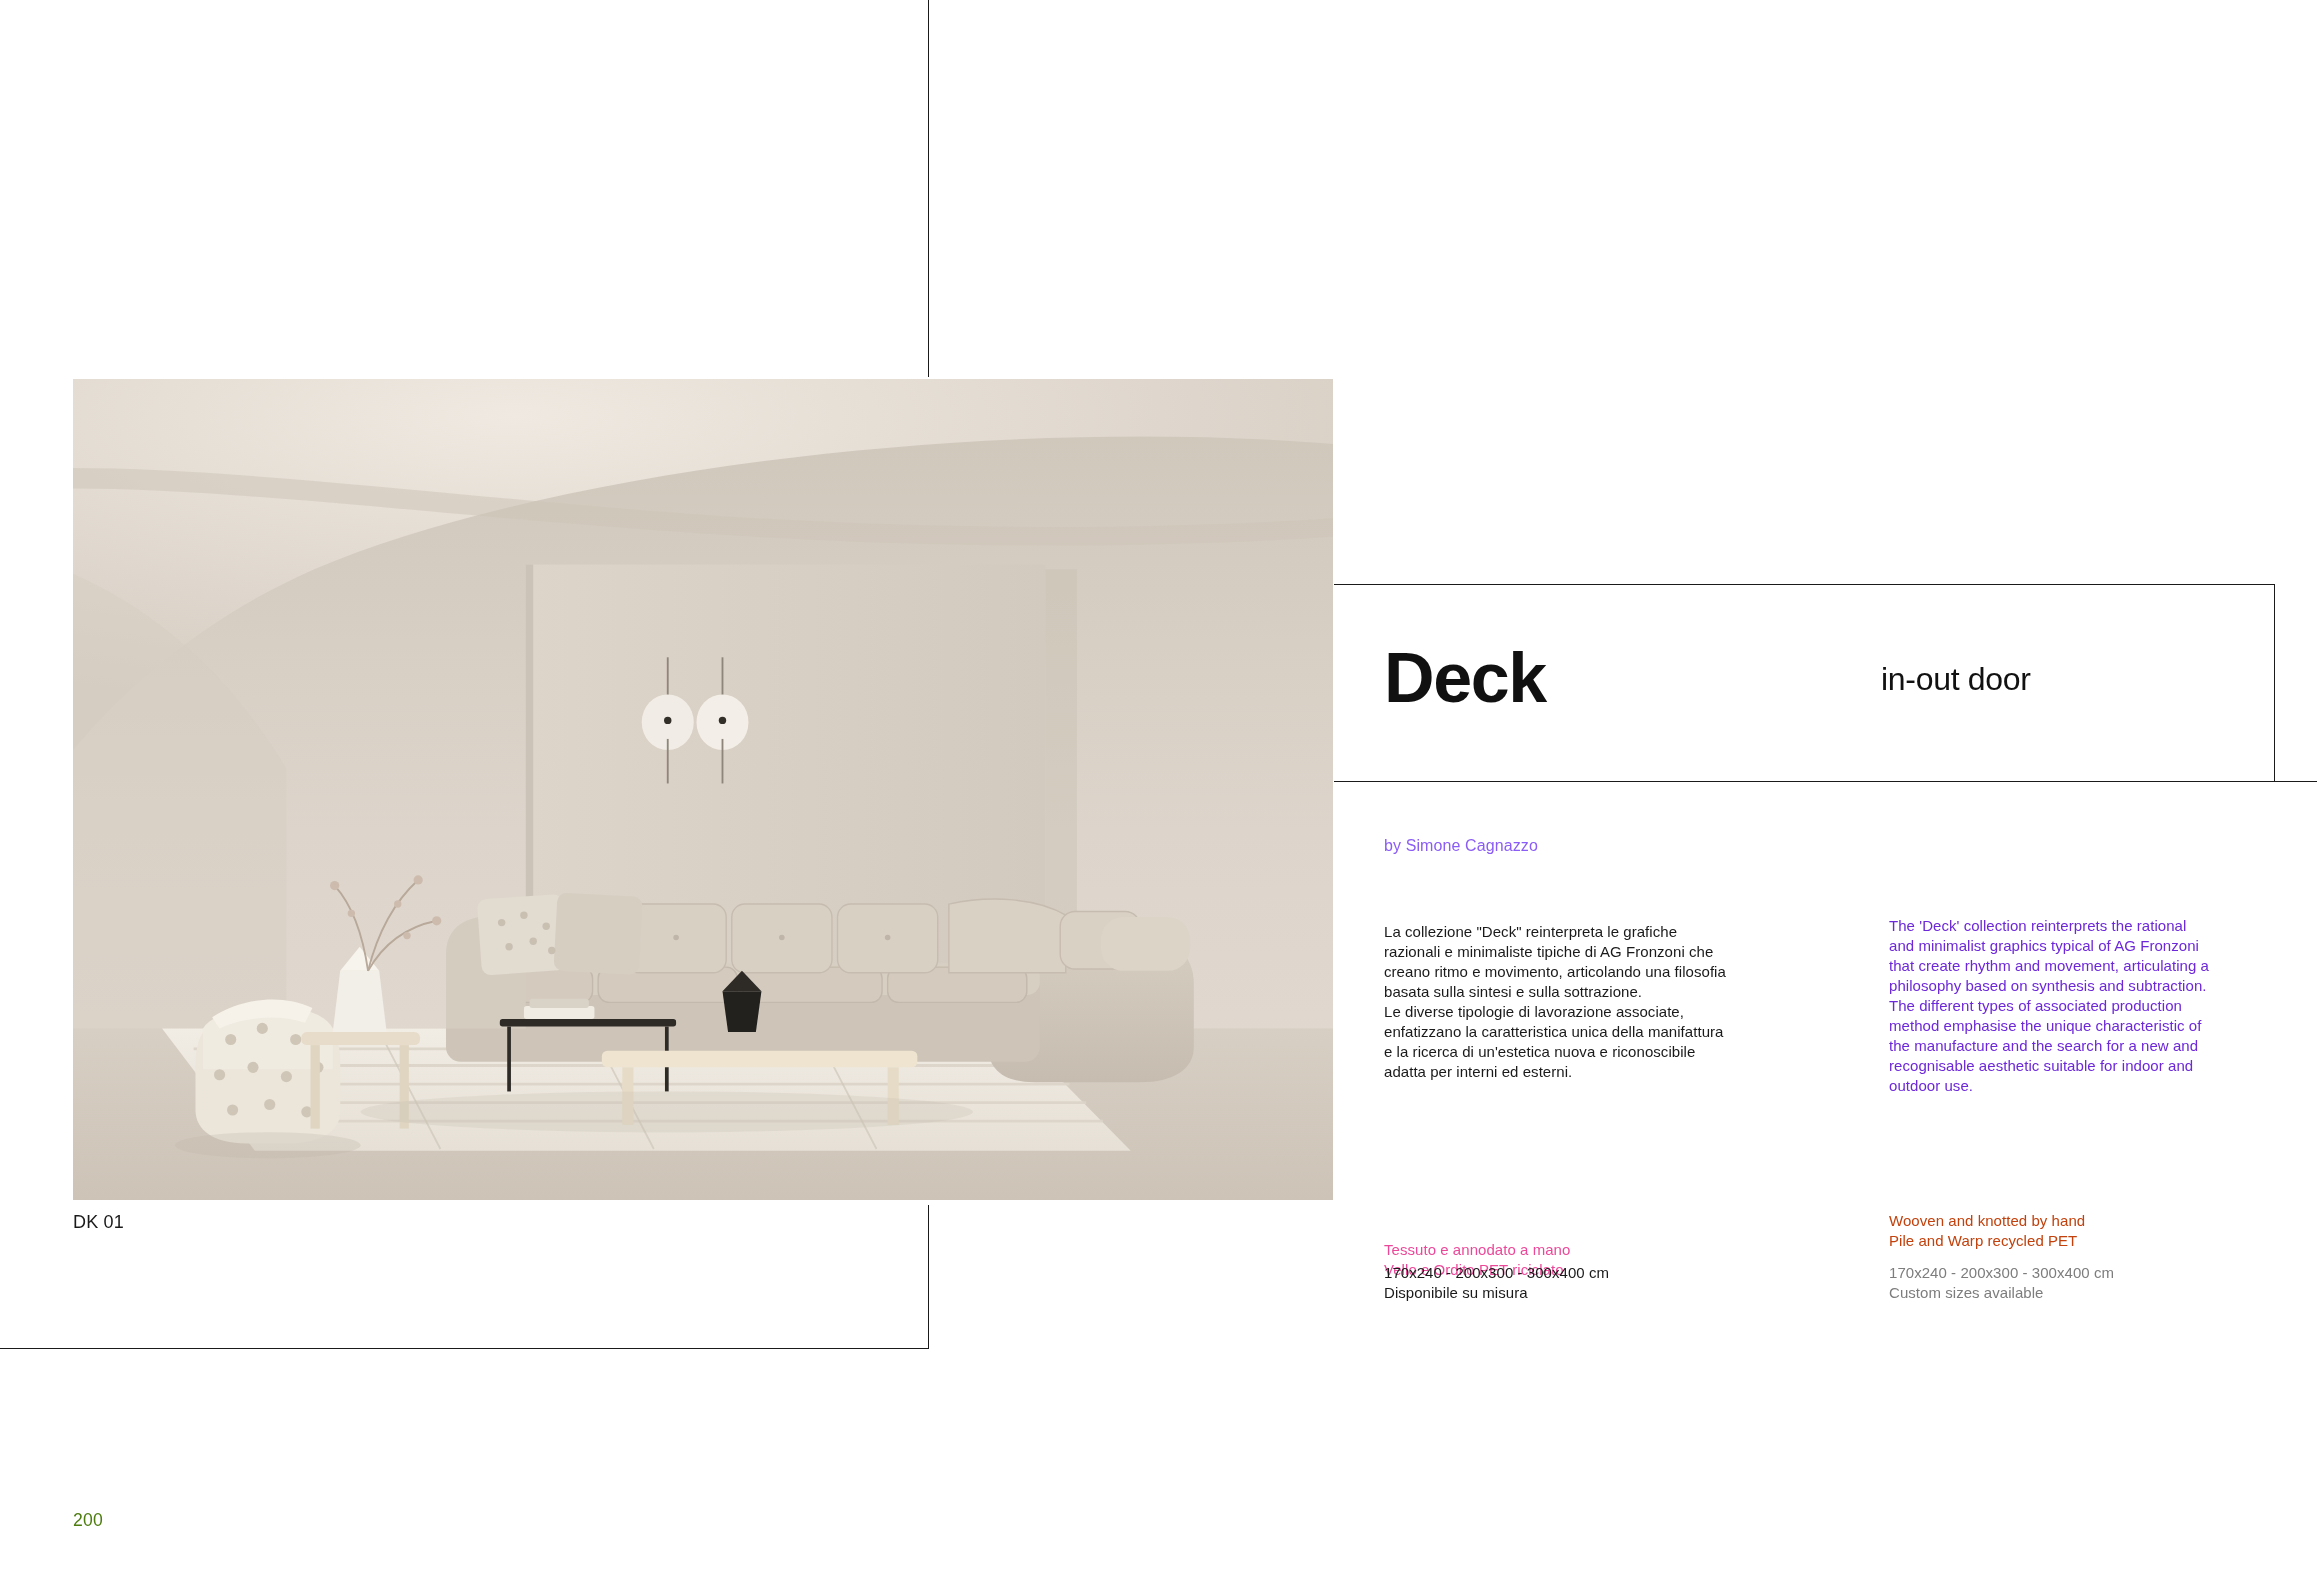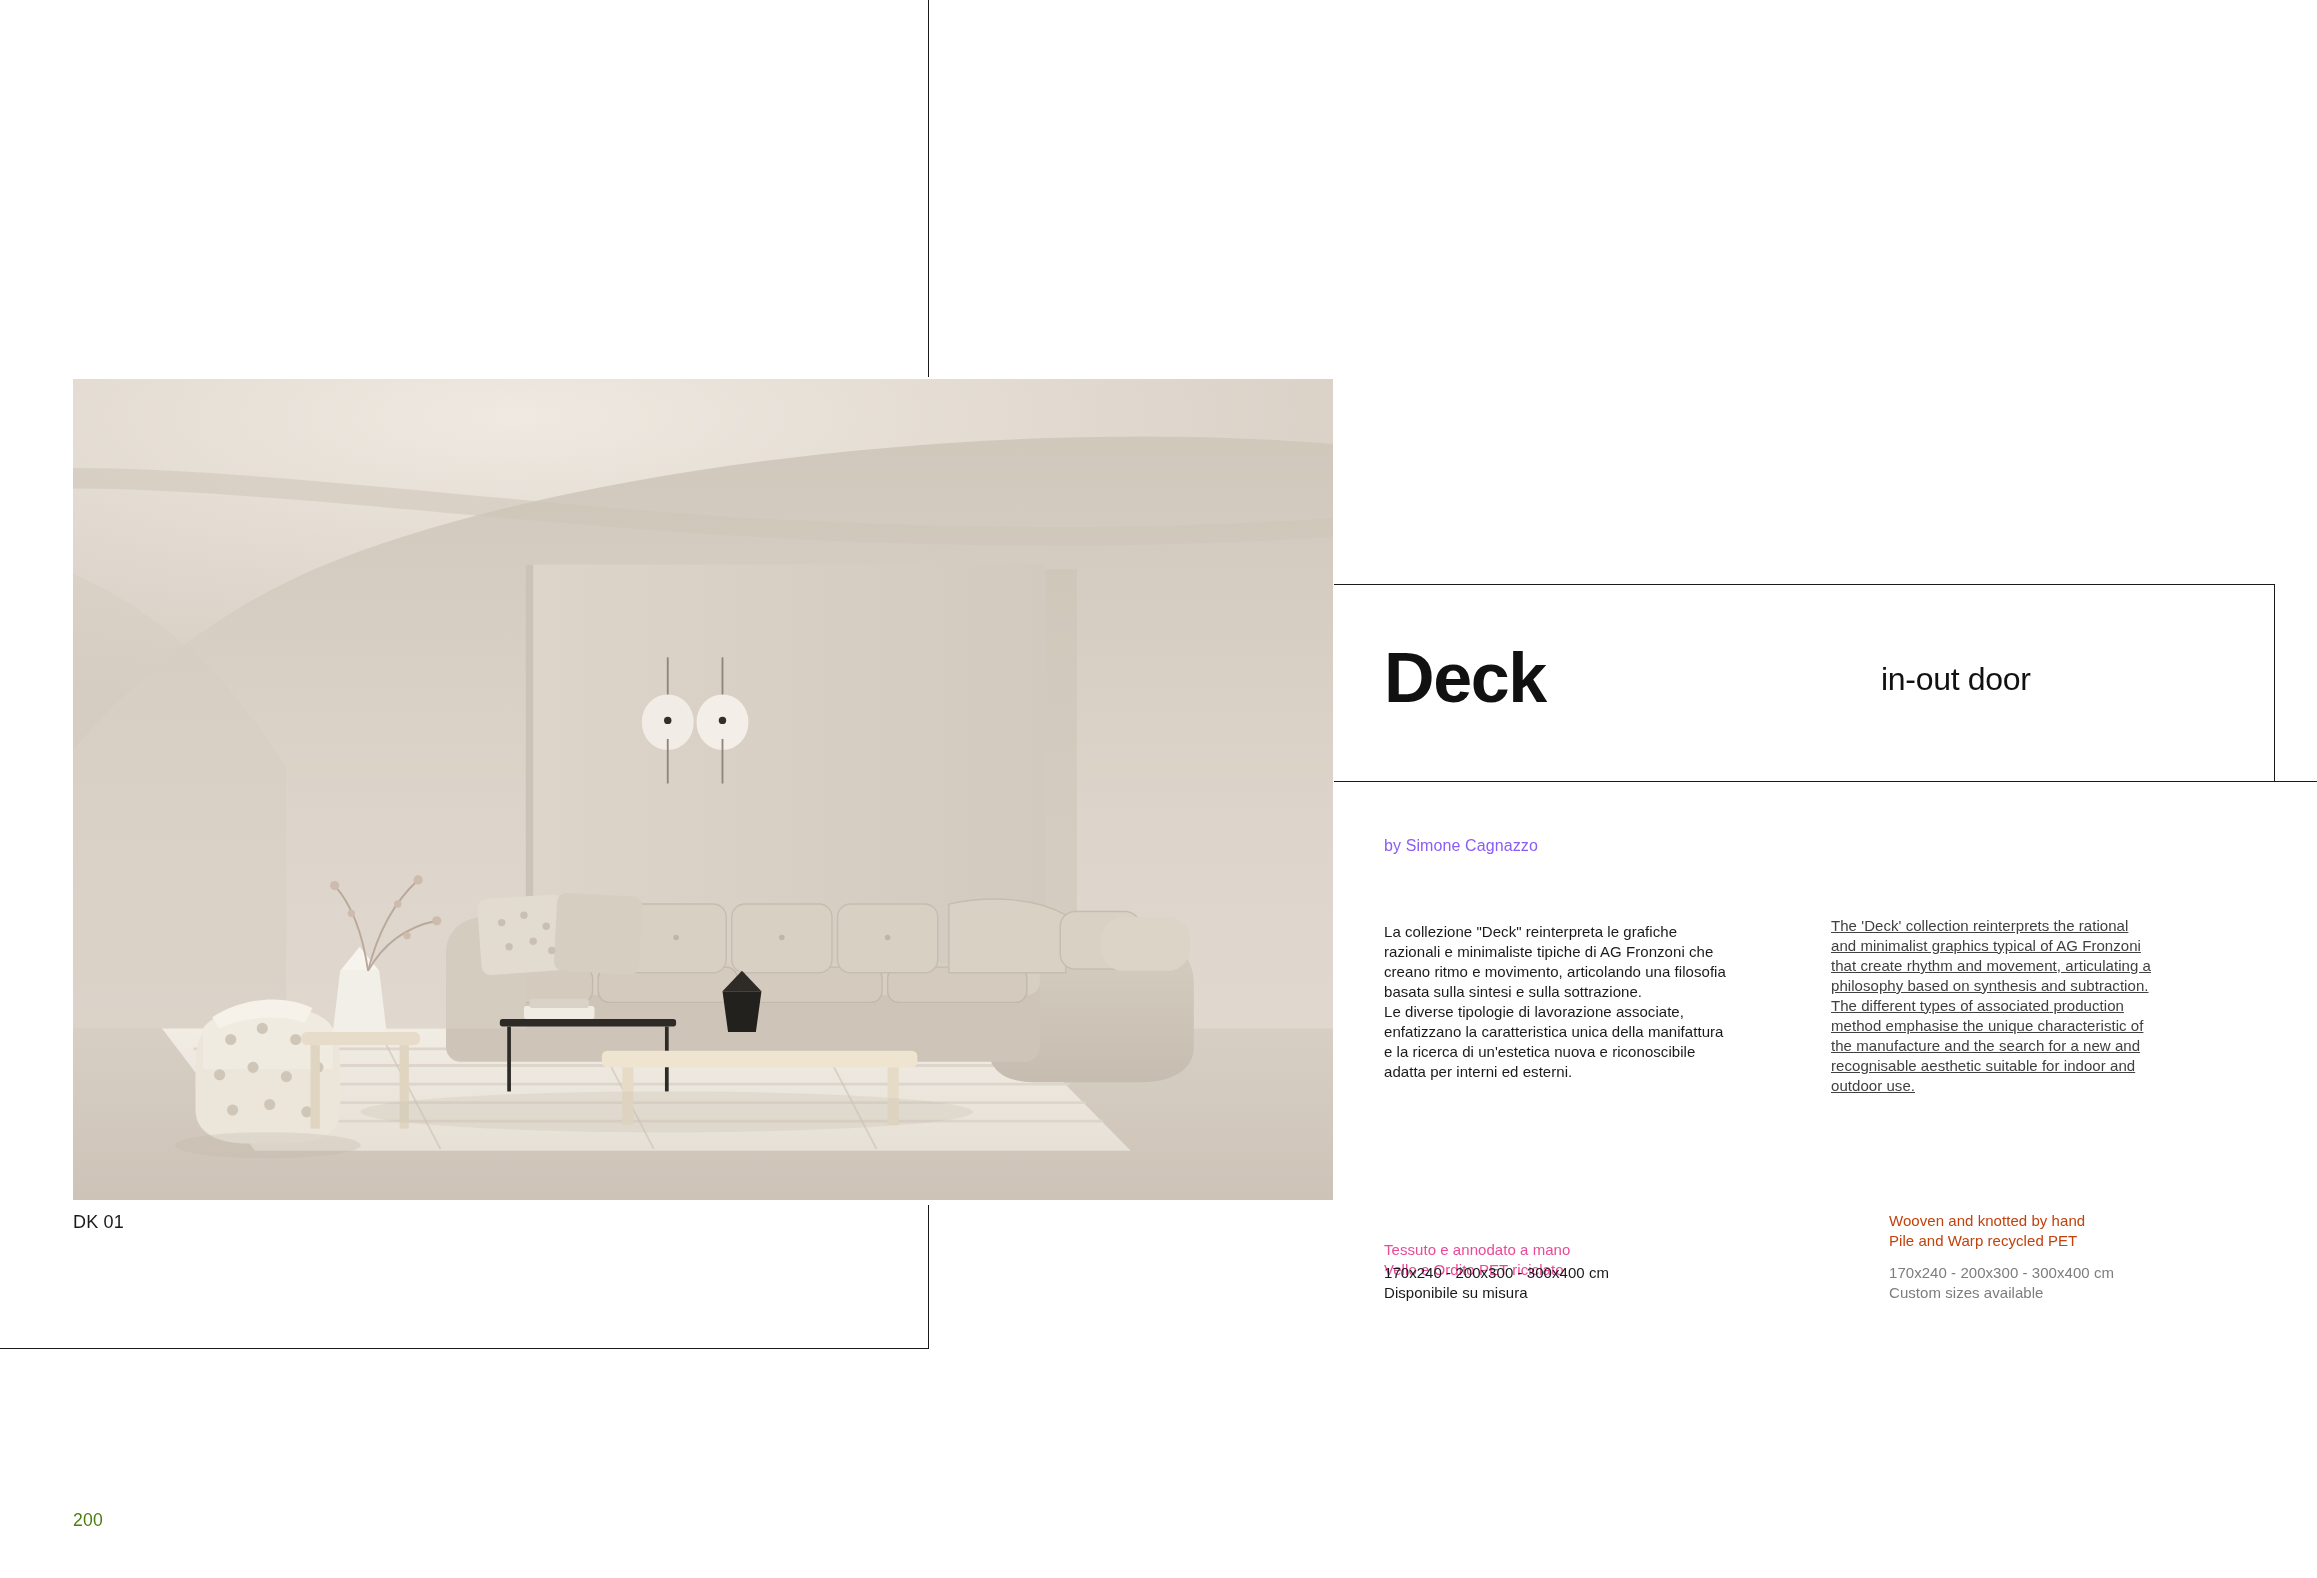--- a/index.html
+++ b/index.html
@@ -125,25 +125,24 @@
     letter-spacing: 0.05px;
     white-space: pre-line;
   }
   .desc-it {
     left: 1384px;
     top: 922px;
     width: 371px;
     color: #1a1a1a;
   }
   .desc-en {
-    left: 1831px;
+    left: 1889px;
     top: 916px;
     width: 343px;
-    color: #404040;
-    text-decoration: underline;
+    color: #6d28d9;
   }
 
   
   .spec {
     position: absolute;
     font-size: 15px;
     line-height: 1.35;
     letter-spacing: 0.05px;
     white-space: pre-line;
   }

